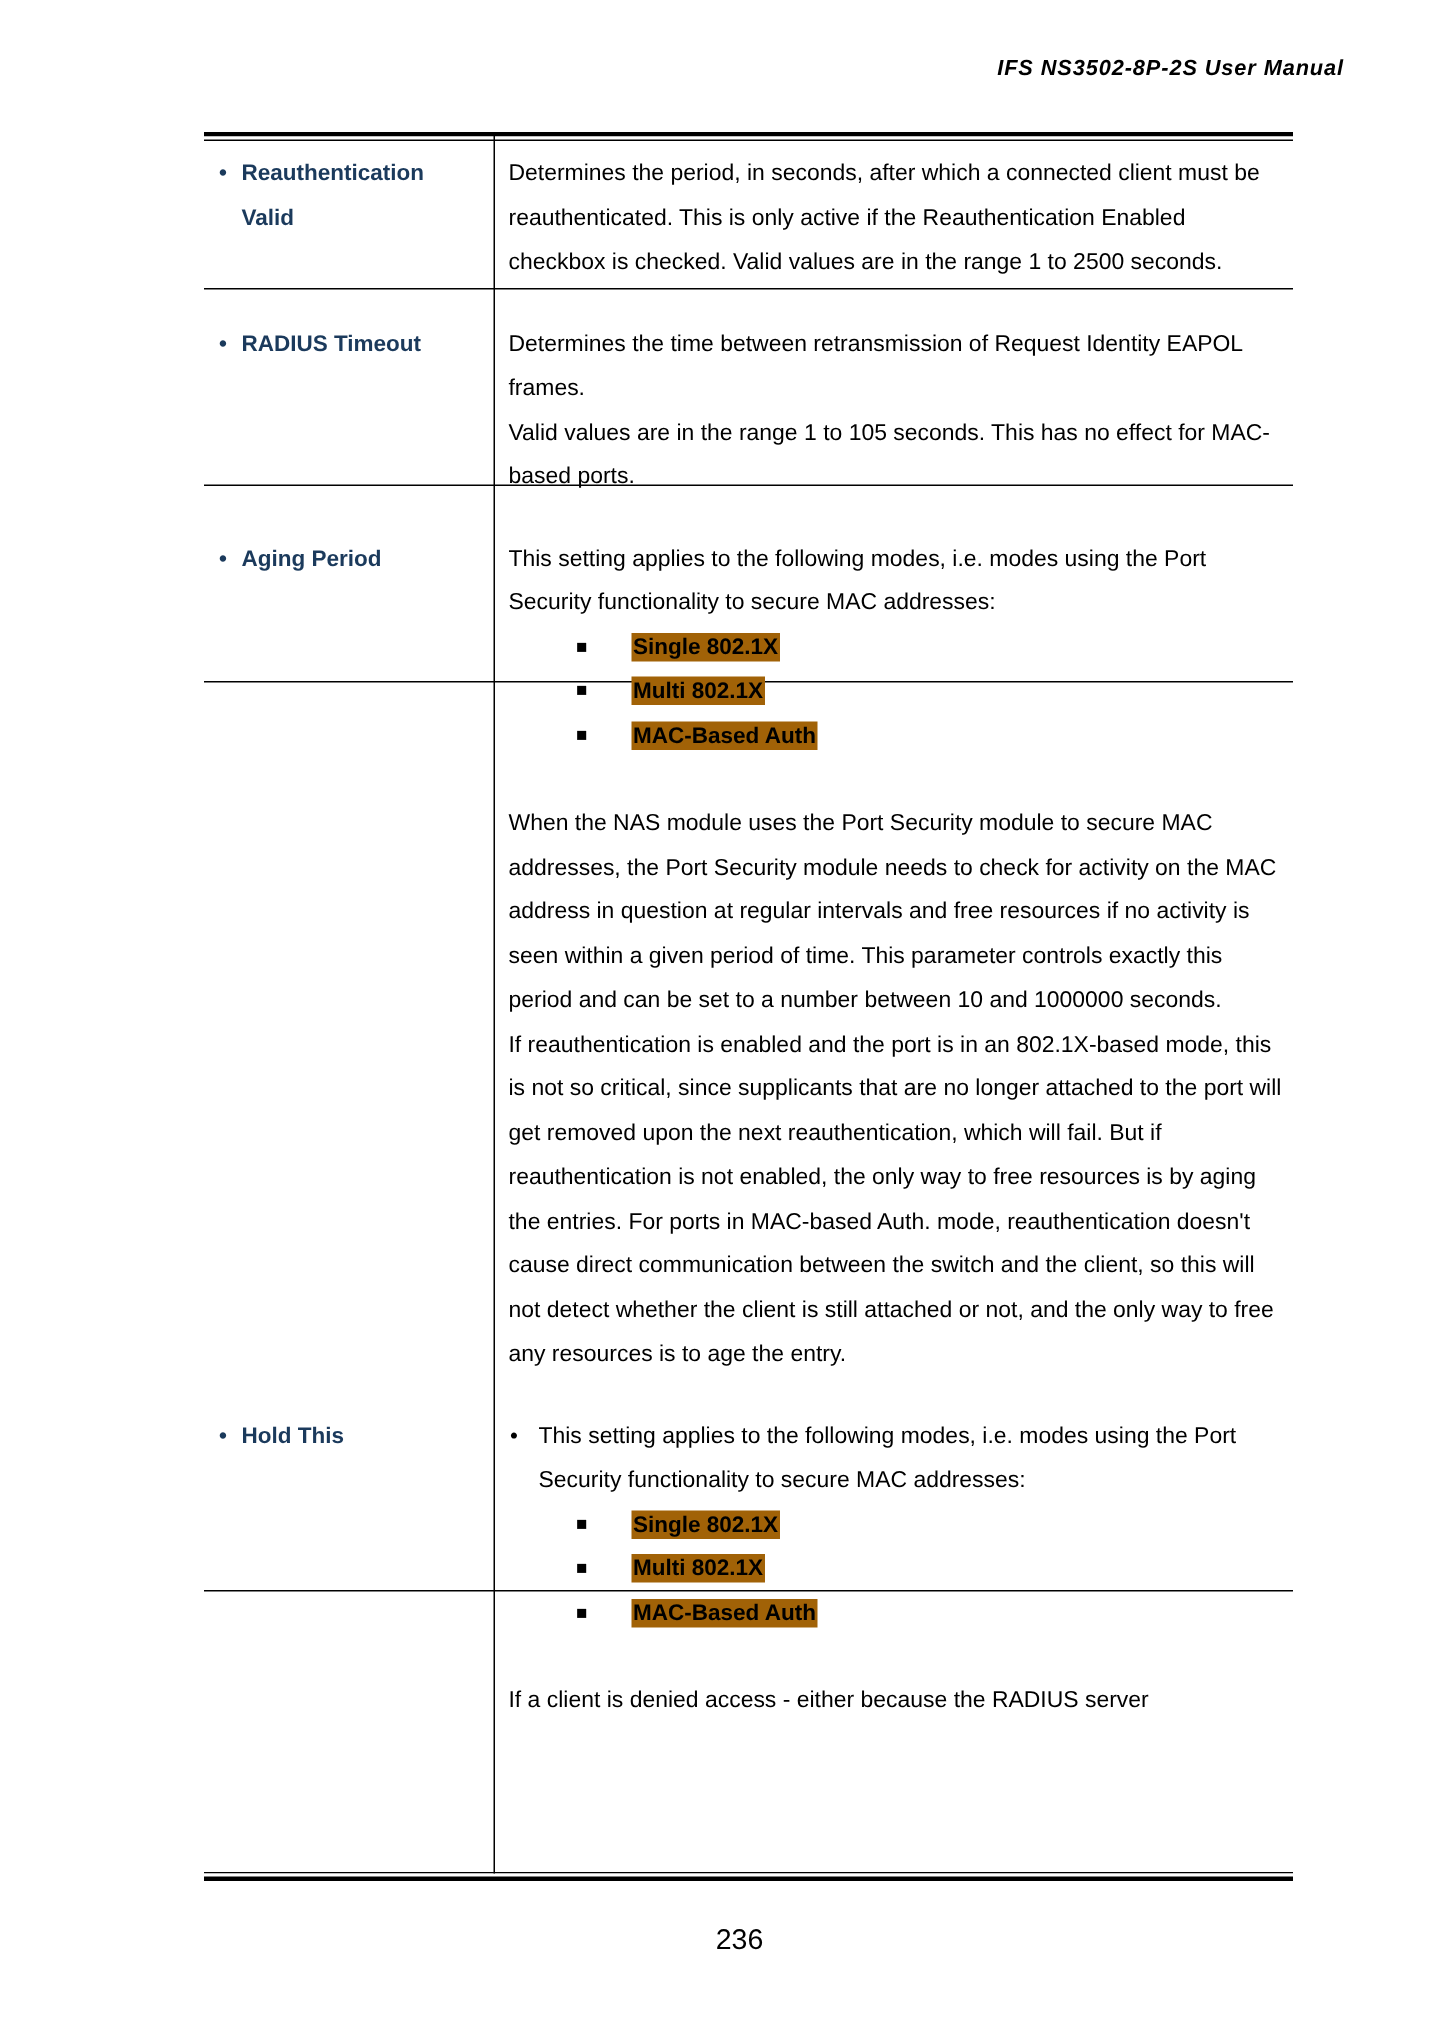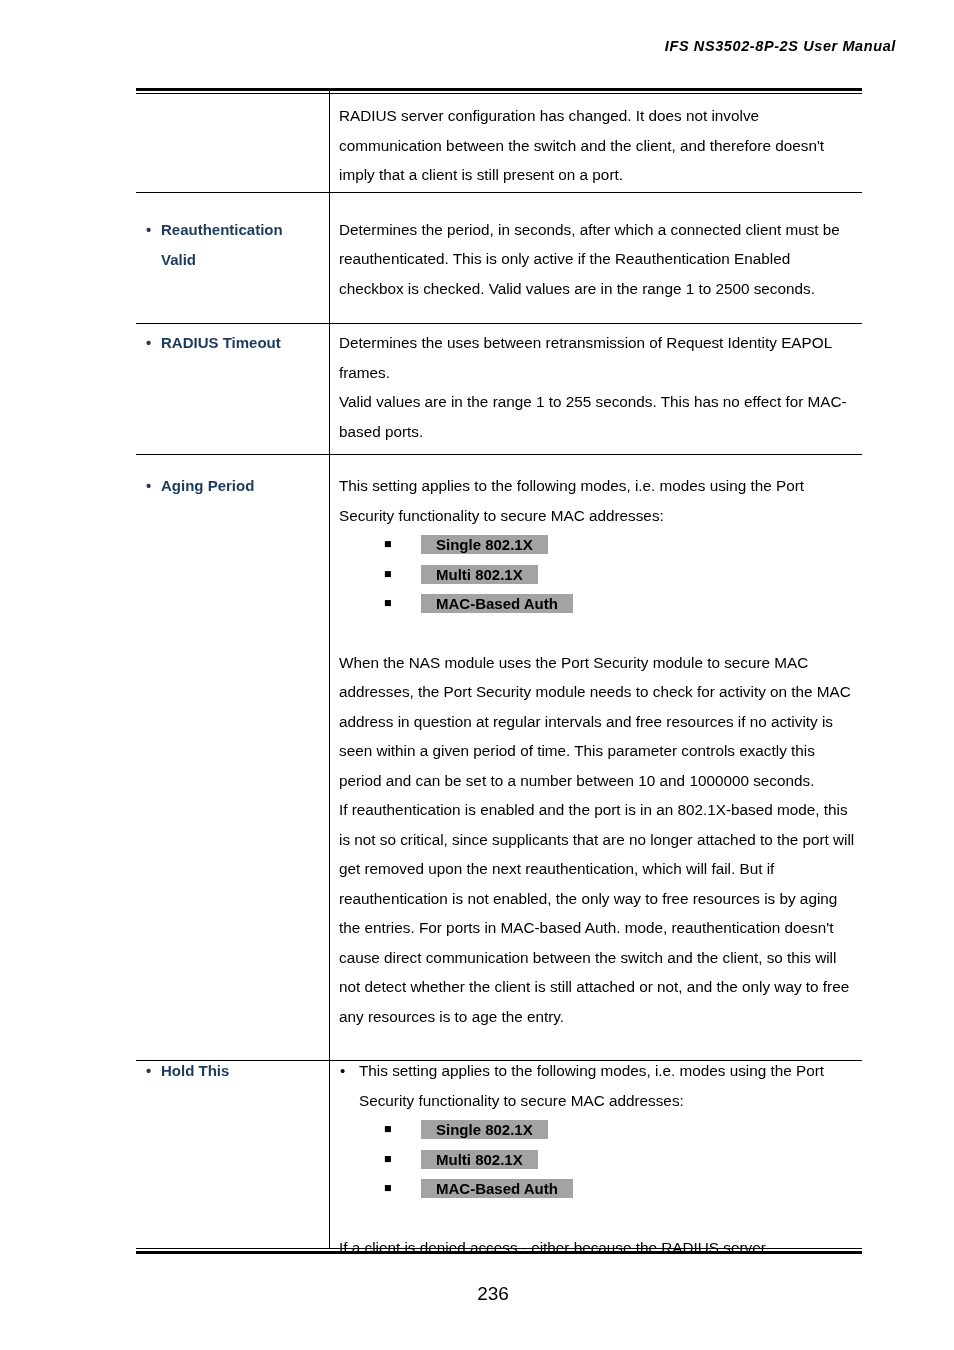--- a/index.html
+++ b/index.html
@@ -160,22 +160,22 @@
     position: absolute;
     left: 45px;
     top: 0;
     font-size: 12.5px;
     line-height: 29.5px;
     color: #000;
   }
   .sq-list li .hl {
     font-weight: bold;
     font-size: 15px;
-    background: #a3a3a3;
-    padding: 1px 15px;
+    background: #a16207;
+    padding: 1px 1px;
   }
 
   
   .page-number {
     position: absolute;
     left: 0;
     top: 1283px;
     width: 954px;
     text-align: center;
     font-size: 19px;
@@ -206,30 +206,20 @@
   <div class="row-rule" style="top:454px;"></div>
   <div class="row-rule" style="top:1060px;"></div>
 
   <table class="param-table">
     <colgroup>
       <col class="col-label">
       <col class="col-desc">
     </colgroup>
     <tbody>
 
-      <tr>
-        <td class="col-label">
-          <div class="label-cell"></div>
-        </td>
-        <td class="col-desc">
-          <div class="desc-cell body-text">
-            <p>RADIUS server configuration has changed. It does not involve communication between the switch and the client, and therefore doesn't imply that a client is still present on a port.</p>
-          </div>
-        </td>
-      </tr>
 
       <tr>
         <td class="col-label">
           <div class="label-cell">
             <div class="label-item">
               <span class="dot">•</span>
               <span>Reauthentication Valid</span>
             </div>
           </div>
         </td>
@@ -244,22 +234,22 @@
         <td class="col-label">
           <div class="label-cell">
             <div class="label-item">
               <span class="dot">•</span>
               <span>RADIUS Timeout</span>
             </div>
           </div>
         </td>
         <td class="col-desc">
           <div class="desc-cell body-text">
-            <p>Determines the uses between retransmission of Request Identity EAPOL frames.</p>
-            <p>Valid values are in the range 1 to 255 seconds. This has no effect for MAC-based ports.</p>
+            <p>Determines the time between retransmission of Request Identity EAPOL frames.</p>
+            <p>Valid values are in the range 1 to 105 seconds. This has no effect for MAC-based ports.</p>
           </div>
         </td>
       </tr>
 
       <tr>
         <td class="col-label">
           <div class="label-cell">
             <div class="label-item">
               <span class="dot">•</span>
               <span>Aging Period</span>

